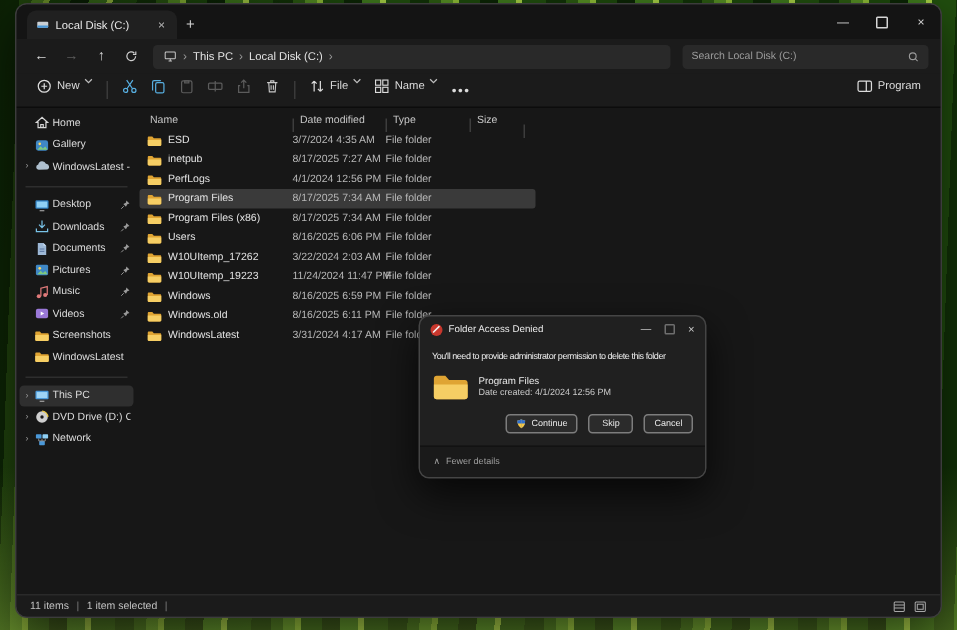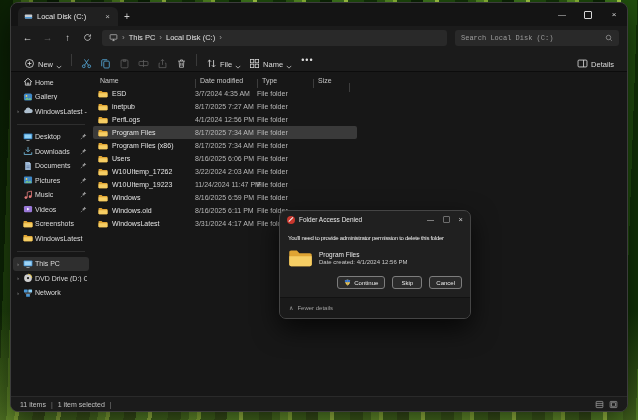--- a/index.html
+++ b/index.html
@@ -37,27 +37,27 @@
   .nav{width:17px;height:16px;display:flex;align-items:center;justify-content:center;
     color:#d8d8d8;font-size:9.5px;border-radius:3px;}
   .nav.disabled{color:#5c5c5c;}
   .crumbbox{flex:1;height:16px;background:#292929;border-radius:3px;display:flex;
     align-items:center;gap:4px;padding:0 7px;margin-left:3px;overflow:hidden;}
   .crumb{font-size:7.5px;color:#e3e3e3;white-space:nowrap;}
   .crumbchev{font-size:8px;color:#9a9a9a;line-height:0;}
   .searchbox{width:152px;height:16px;background:#292929;border-radius:3px;display:flex;
     align-items:center;padding:0 6px;margin-left:5px;}
   .searchbox input{flex:1;min-width:0;background:transparent;border:0;outline:0;color:#d0d0d0;
-    font-size:7px;font-family:Liberation Mono, monospace;padding:0;}
+    font-size:7px;font-family:Liberation Sans, sans-serif;padding:0;}
   .searchbox input::placeholder{color:#9c9c9c;}
 
   
   .toolbar{height:22px;flex:0 0 auto;background:#1b1b1b;border-bottom:1px solid #0c0c0c;
     display:flex;align-items:center;padding:0 9px;}
-  .tbtn{display:flex;align-items:flex-end;gap:3px;color:#dcdcdc;font-size:7.5px;height:17px;
+  .tbtn{display:flex;align-items:flex-start;gap:3px;color:#dcdcdc;font-size:7.5px;height:17px;
     padding:0 4px;border-radius:3px;}
   .tico svg{width:11px;height:11px;}
   .tsep{width:1px;height:12px;background:#3a3a3a;margin:0 5px;}
   .more{color:#dcdcdc;font-size:9px;letter-spacing:1px;padding:0 5px;}
   .tb-right{margin-left:auto;}
 
   
   .content{flex:1;display:flex;min-height:0;background:#171717;position:relative;}
   .sidebar{width:80px;flex:0 0 auto;padding-top:3px;overflow:hidden;}
   .sitem{display:flex;align-items:center;height:14.5px;margin:0 2px;padding:0 2px;gap:2px;
@@ -282,21 +282,21 @@
         </span>
       </div>
       <div class="more">•••</div>
       <div class="tbtn tb-right">
         <span class="ic tico">
           <svg viewBox="0 0 16 16" fill="none" stroke="#dcdcdc" stroke-width="1.2">
               <rect x="1.5" y="3" width="13" height="10" rx="1.5"></rect>
               <path d="M9.5 3v10"></path>
             </svg>
         </span>
-        <span>Details</span>
+        <span>Program</span>
       </div>
     </div>
 
     <div class="content">
       <div class="sidebar" id="sidebar">
           <div class="sitem">
             <span class="schev"></span>
             <span class="sicon ic">
               <svg viewBox="0 0 16 16" fill="none" stroke="#d8d8d8" stroke-width="1.3">
                 <path d="M8 2 2 7.4h1.8V13h8.4V7.4H14z"></path>

